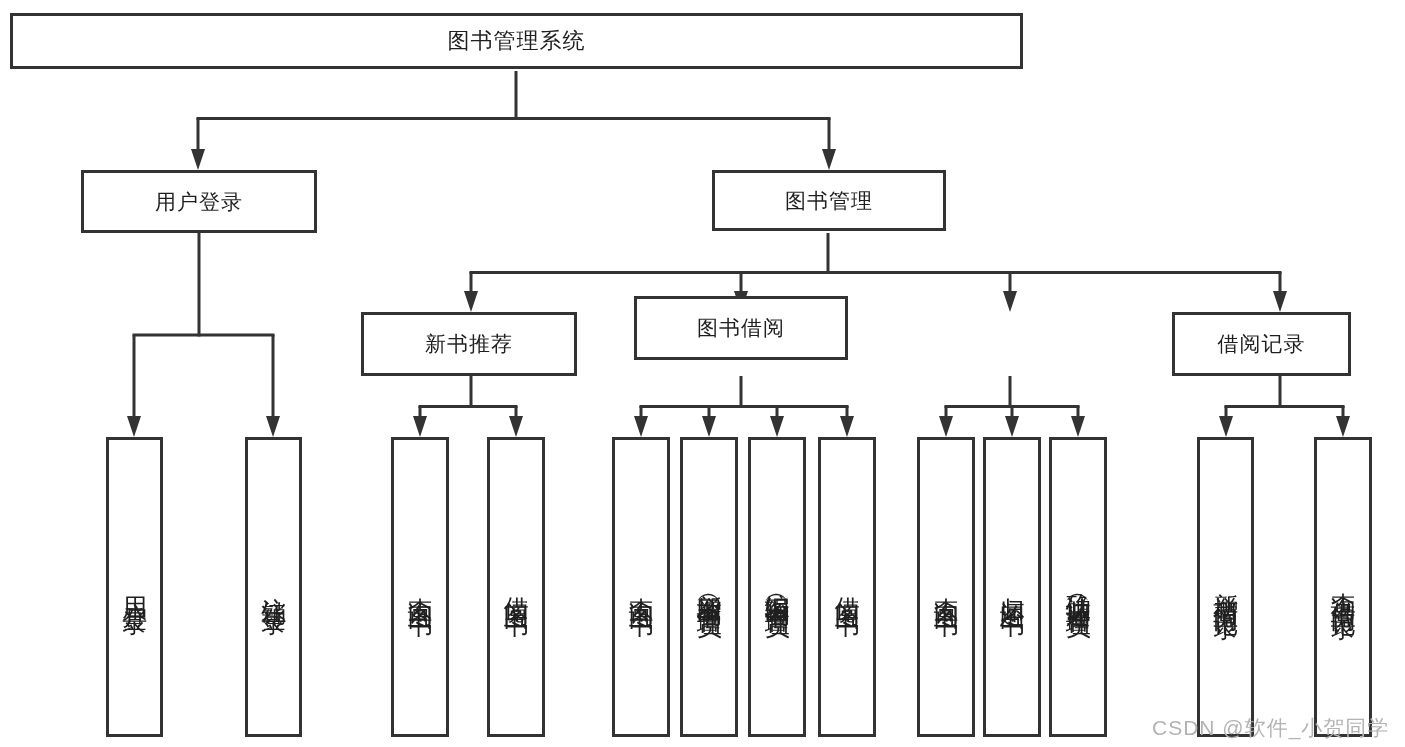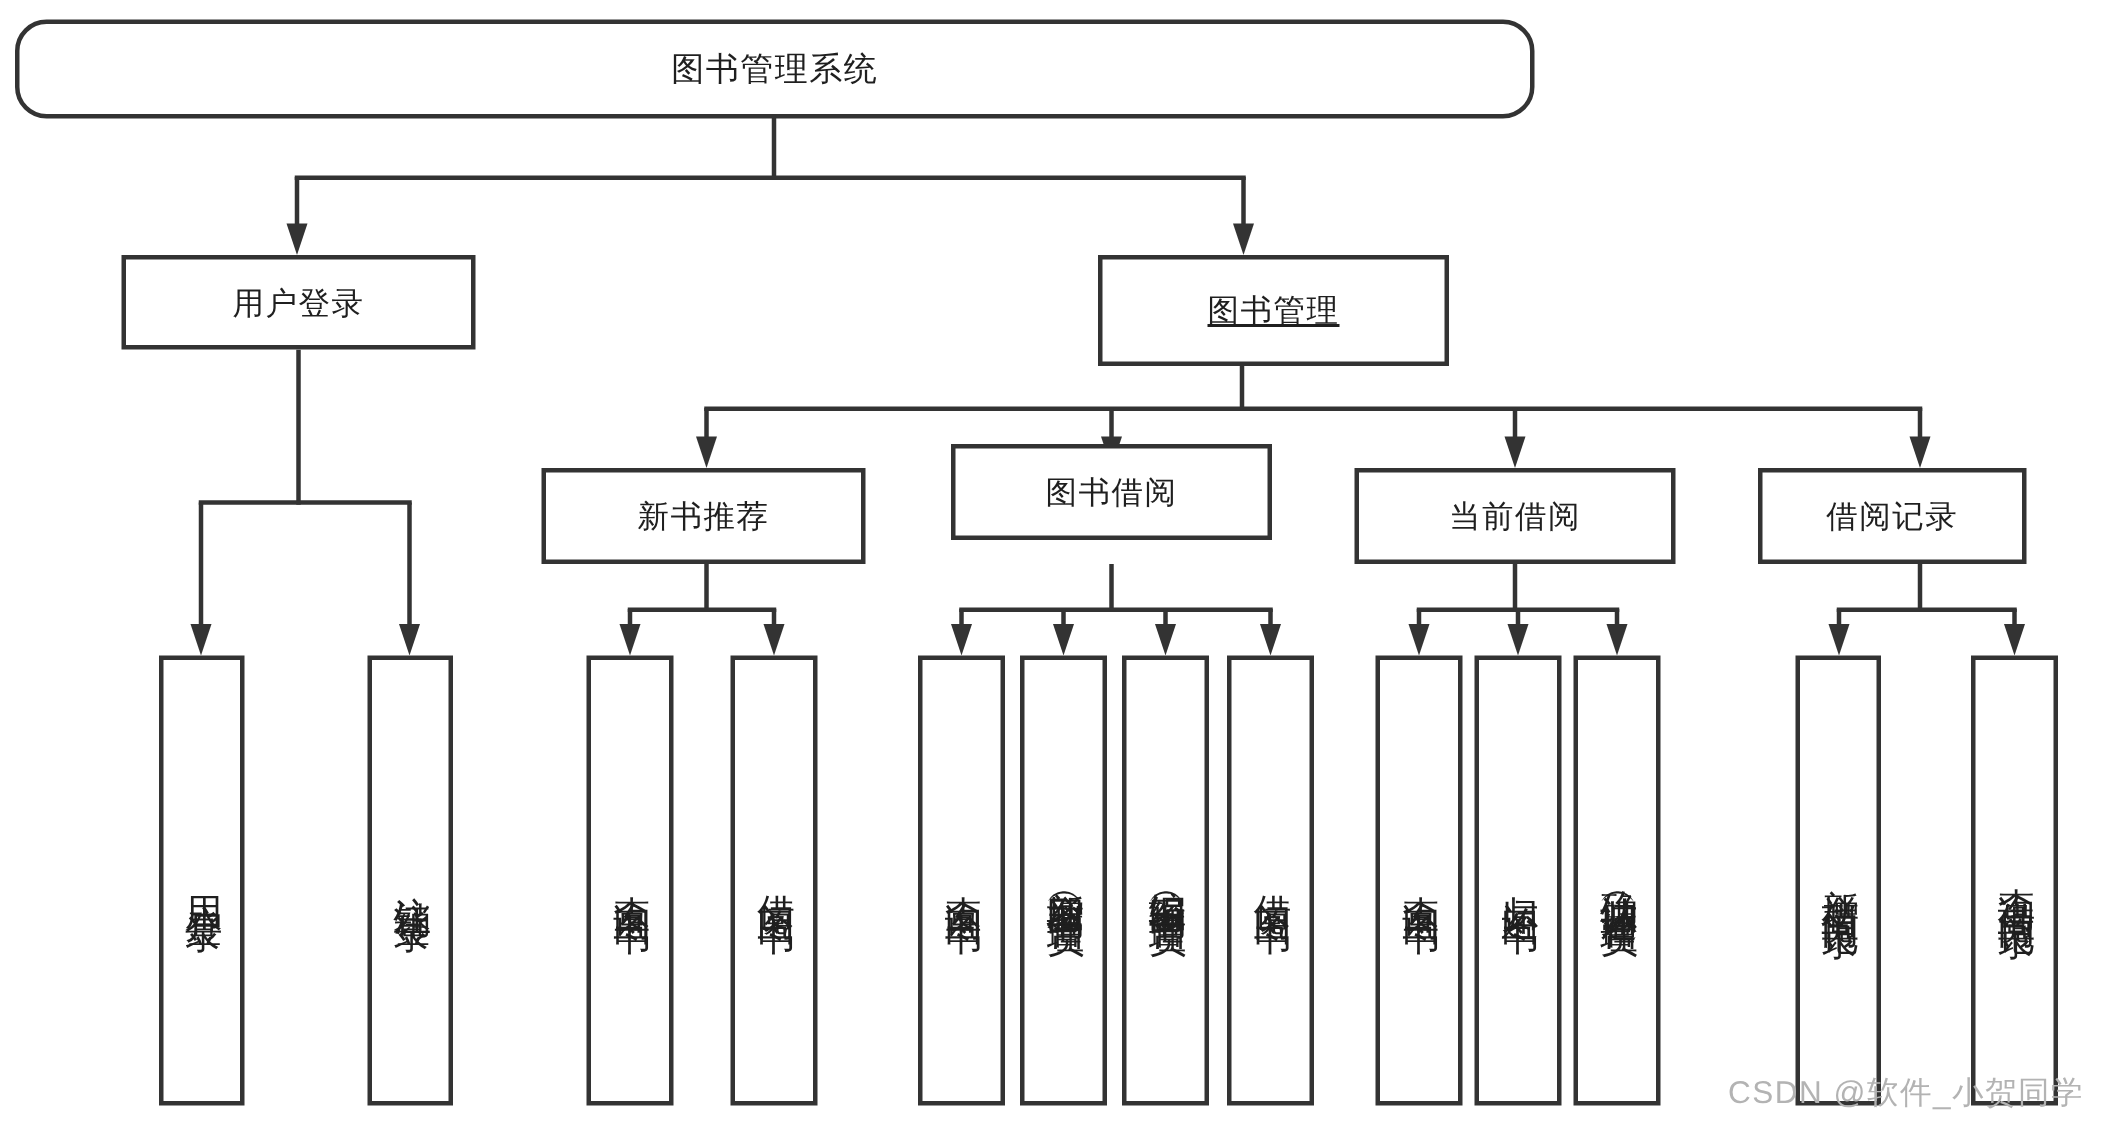--- a/index.html
+++ b/index.html
@@ -122,28 +122,27 @@
       <polygon points="770,416 784,416 777,437"></polygon>
       <polygon points="840,416 854,416 847,437"></polygon>
       <polygon points="939,416 953,416 946,437"></polygon>
       <polygon points="1005,416 1019,416 1012,437"></polygon>
       <polygon points="1071,416 1085,416 1078,437"></polygon>
       <polygon points="1219,416 1233,416 1226,437"></polygon>
       <polygon points="1336,416 1350,416 1343,437"></polygon>
     </g>
   </svg>
 
-  <div class="node h1node" style="left:10px; top:13px; width:1013px; height:66px;border-radius:21px;">图书管理系统</div>
+  <div class="node h1node" style="left:10px; top:13px; width:1013px; height:56px;">图书管理系统</div>
 
   <div class="node h2node" style="left:81px; top:170px; width:236px; height:63px;">用户登录</div>
-  <div class="node h2node" style="left:732px; top:170px; width:234px; height:74px;text-decoration:underline;">图书管理</div>
+  <div class="node h2node" style="left:712px; top:170px; width:234px; height:61px;">图书管理</div>
 
   <div class="node h2node" style="left:361px; top:312px; width:216px; height:64px;">新书推荐</div>
   <div class="node h2node" style="left:634px; top:296px; width:214px; height:64px;">图书借阅</div>
-  <div class="node h2node" style="left:903px; top:312px; width:214px; height:64px;">当前借阅</div>
   <div class="node h2node" style="left:1172px; top:312px; width:179px; height:64px;">借阅记录</div>
 
   <div class="vnode" style="left:106px; top:437px; width:57px; height:300px;">用户登录</div>
   <div class="vnode" style="left:245px; top:437px; width:57px; height:300px;">注销登录</div>
 
   <div class="vnode" style="left:391px; top:437px; width:58px; height:300px;">查询图书</div>
   <div class="vnode" style="left:487px; top:437px; width:58px; height:300px;">借阅图书</div>
 
   <div class="vnode" style="left:612px; top:437px; width:58px; height:300px;">查询图书</div>
   <div class="vnode" style="left:680px; top:437px; width:58px; height:300px; letter-spacing:3px;">新增图书（管理员）</div>

